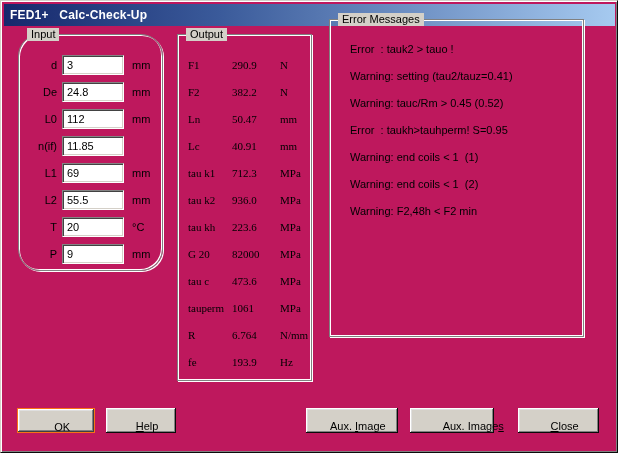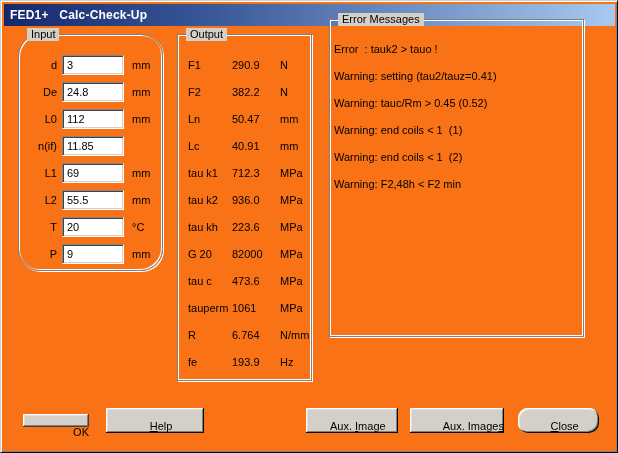--- a/index.html
+++ b/index.html
@@ -1,19 +1,19 @@
 <!DOCTYPE html>
 <html><head>
 <meta charset="utf-8">
 <style>
   html,body { margin:0; padding:0; background:#808080; }
   * { box-sizing:border-box; }
   .window {
     position:relative; width:618px; height:453px;
-    background:#f97316;
+    background:#be185d;
     font-family:"Liberation Sans","DejaVu Sans",sans-serif;
     font-size:11px; color:#000;
     border:1px solid; border-color:#d4d0c8 #0a0a0a #0a0a0a #d4d0c8;
     box-shadow: inset 1px 1px 0 #ffffff, inset -1px -1px 0 #808080;
     overflow:hidden;
   }
   .titlebar {
     position:absolute; left:3px; top:3px; width:611px; height:22px;
     background:linear-gradient(90deg,#16286c 0%,#3a5a9a 35%,#a6caf0 100%);
     display:flex; align-items:center;
@@ -40,48 +40,47 @@
   .ilabel { width:38px; text-align:right; margin-right:5px; white-space:pre; }
   .tb {
     width:62px; height:20px; background:#fff; color:#000;
     font-family:"Liberation Sans","DejaVu Sans",sans-serif; font-size:11px;
     border:1px solid; border-color:#848484 #ffffff #ffffff #848484;
     box-shadow: inset 1px 1px 0 #424242, inset -1px -1px 0 #d4d0c8;
     padding:1px 3px 0 4px; outline:none;
   }
   .unit { margin-left:8px; white-space:pre; }
 
-  .orow { display:flex; align-items:center; height:27px; padding-left:10px; }
+  .orow { display:flex; align-items:center; height:27px; padding-left:10px;font-family:Liberation Serif, serif; }
   .olabel { width:44px; white-space:pre; }
   .ovalue { width:48px; white-space:pre; }
   .ounit  { white-space:pre; }
 
-  .emsg { height:27px; line-height:27px; padding-left:4px; white-space:pre; }
+  .emsg { height:27px; line-height:27px; padding-left:20px; white-space:pre; }
 
   .btn {
     position:absolute; top:407px; height:25px;
     background:#d4d0c8; color:#000;
     font-family:"Liberation Sans","DejaVu Sans",sans-serif; font-size:11px;
     border:none; padding:0;
     box-shadow: inset -1px -1px 0 #0a0a0a, inset 1px 1px 0 #ffffff,
                 inset -2px -2px 0 #808080, inset 2px 2px 0 #dfdfdf;
     white-space:pre;
   }
   .btn.default {
-    border:6px solid #f97316;
+    border:1px solid #f97316;
     box-shadow: inset -1px -1px 0 #404040, inset 1px 1px 0 #ffffff,
                 inset -2px -2px 0 #808080, inset 2px 2px 0 #dfdfdf;
-    text-align: right;
   }
   .mn { text-decoration:underline; }
   .btn-ok    { left:16px;  width:78px; }
-  .btn-help  { left:105px; width:98px; }
+  .btn-help  { left:105px; width:70px; }
   .btn-auximage  { left:305px; width:92px; }
-  .btn-auximages { left:409px; width:94px;padding-left:21px; }
-  .btn-close { left:517px; width:81px;border-radius:10px; }
+  .btn-auximages { left:409px; width:84px;padding-left:21px; }
+  .btn-close { left:517px; width:81px; }
 </style>
 </head>
 <body>
 
 <div class="window">
 
   <div class="titlebar">
     <span class="title-text">FED1+   Calc-Check-Up</span>
   </div>
 
@@ -196,20 +195,21 @@
       </div>
     </div>
   </div>
 
   <div class="group group-errors">
     <span class="legend">Error Messages</span>
     <div class="rows">
       <div class="emsg">Error  : tauk2 &gt; tauo !</div>
       <div class="emsg">Warning: setting (tau2/tauz=0.41)</div>
       <div class="emsg">Warning: tauc/Rm &gt; 0.45 (0.52)</div>
+      <div class="emsg">Error  : taukh&gt;tauhperm! S=0.95</div>
       <div class="emsg">Warning: end coils &lt; 1  (1)</div>
       <div class="emsg">Warning: end coils &lt; 1  (2)</div>
       <div class="emsg">Warning: F2,48h &lt; F2 min</div>
     </div>
   </div>
 
   <button class="btn default btn-ok">
     <span>OK</span><span class="mn"></span><span></span>
   </button>
   <button class="btn btn-help">

